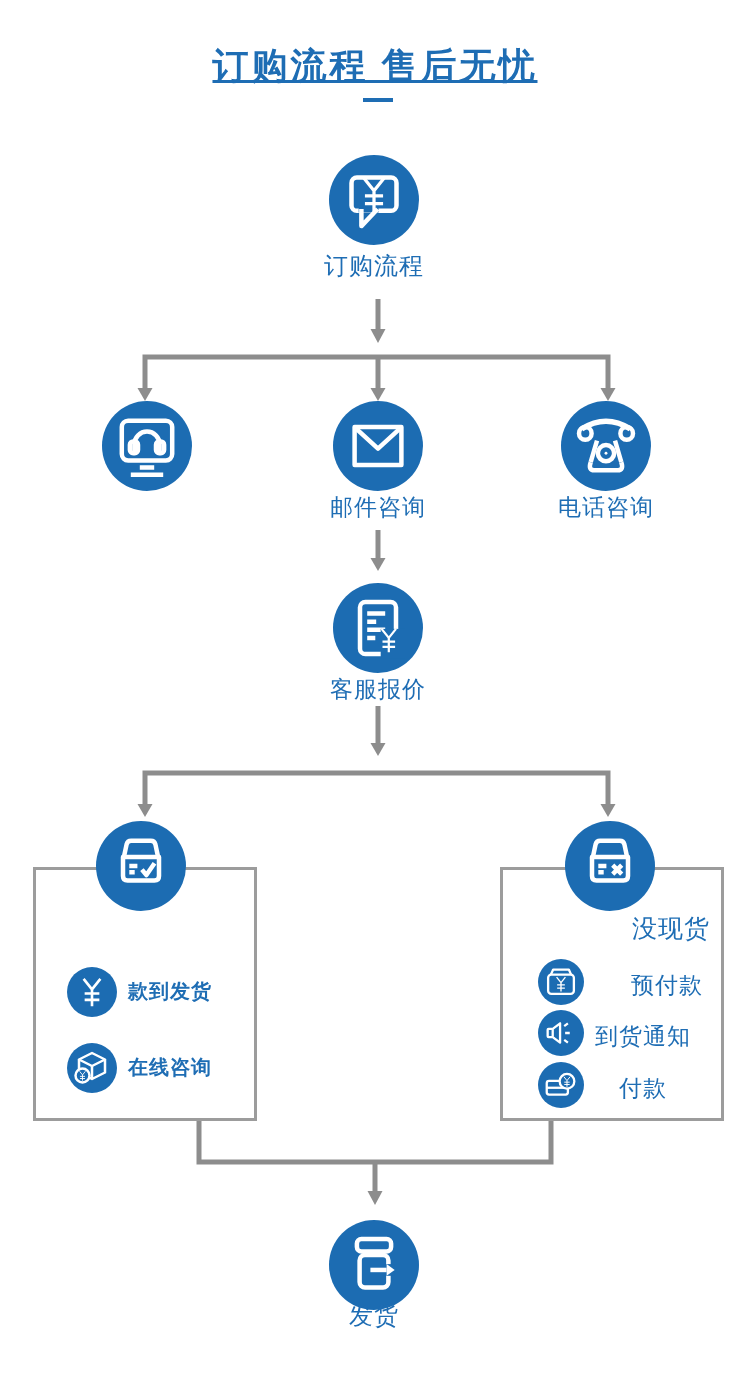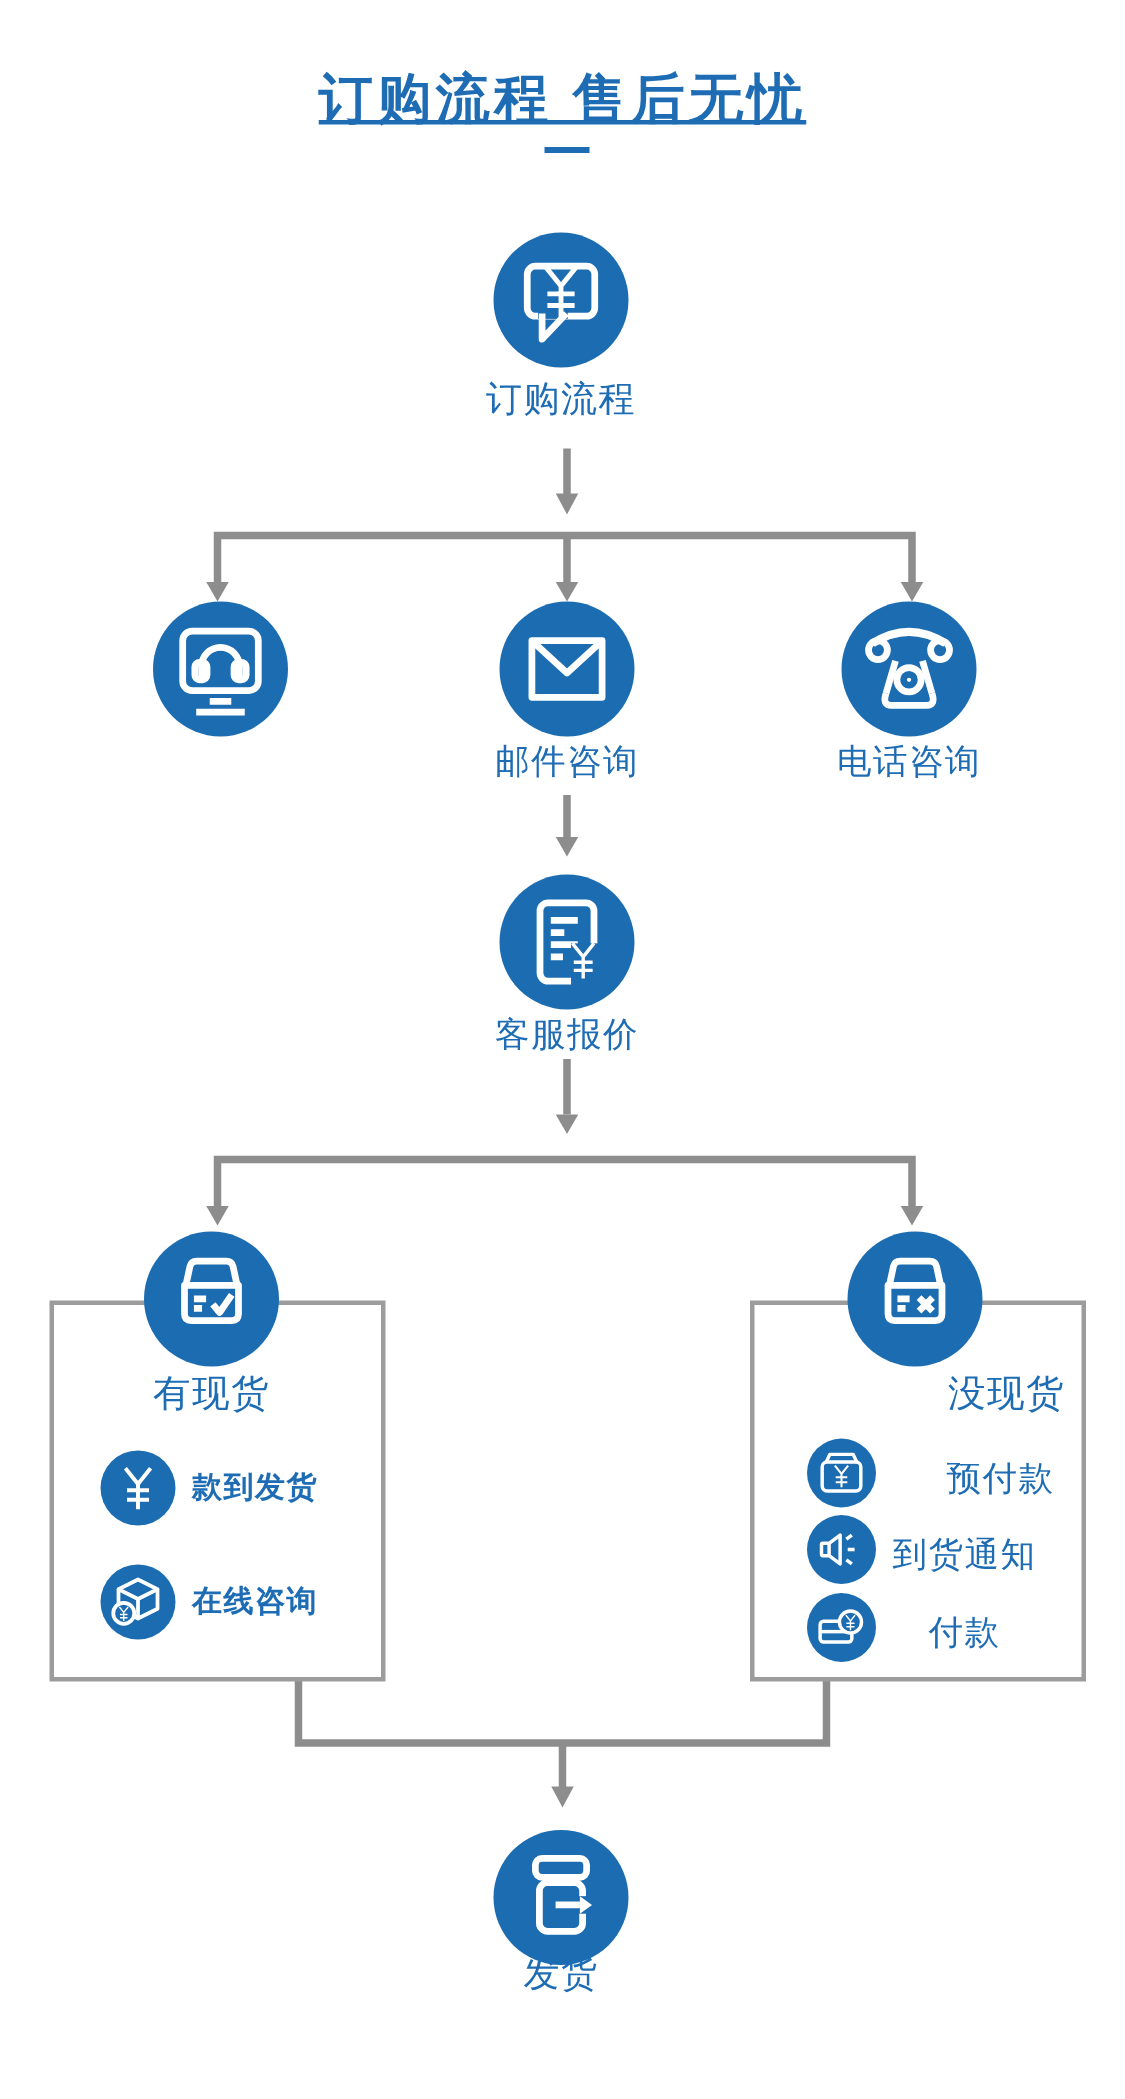--- a/index.html
+++ b/index.html
@@ -137,21 +137,20 @@
   <div class="node node-lg" style="left:96px;top:821px;">
     <svg viewBox="0 0 100 100">
       <g class="icon-stroke">
         <path d="M31 40 L34 26 Q35 22 39 22 H61 Q65 22 66 26 L69 40"></path>
         <path d="M30 40 H70 V61 Q70 66 65 66 H35 Q30 66 30 61 Z"></path>
         <path d="M37 50 H46 M37 57 H43"></path>
         <path d="M51 54 L56 60 L65 47"></path>
       </g>
     </svg>
   </div>
-  <div class="lbl lbl-stock" style="left:41px;top:912px;width:200px;">有现货</div>
 
   <div class="node node-sm" style="left:67px;top:967px;">
     <svg viewBox="0 0 100 100">
       <g transform="translate(50,51) scale(1.05)" class="icon-stroke" stroke-width="8">
         <path d="M-16 -26 L0 -6 M16 -26 L0 -6 M0 -6 V26 M-14 2 H14 M-14 14 H14"></path>
       </g>
     </svg>
   </div>
   <div class="lbl-item-left" style="left:128px;top:978px;">款到发货</div>
 

